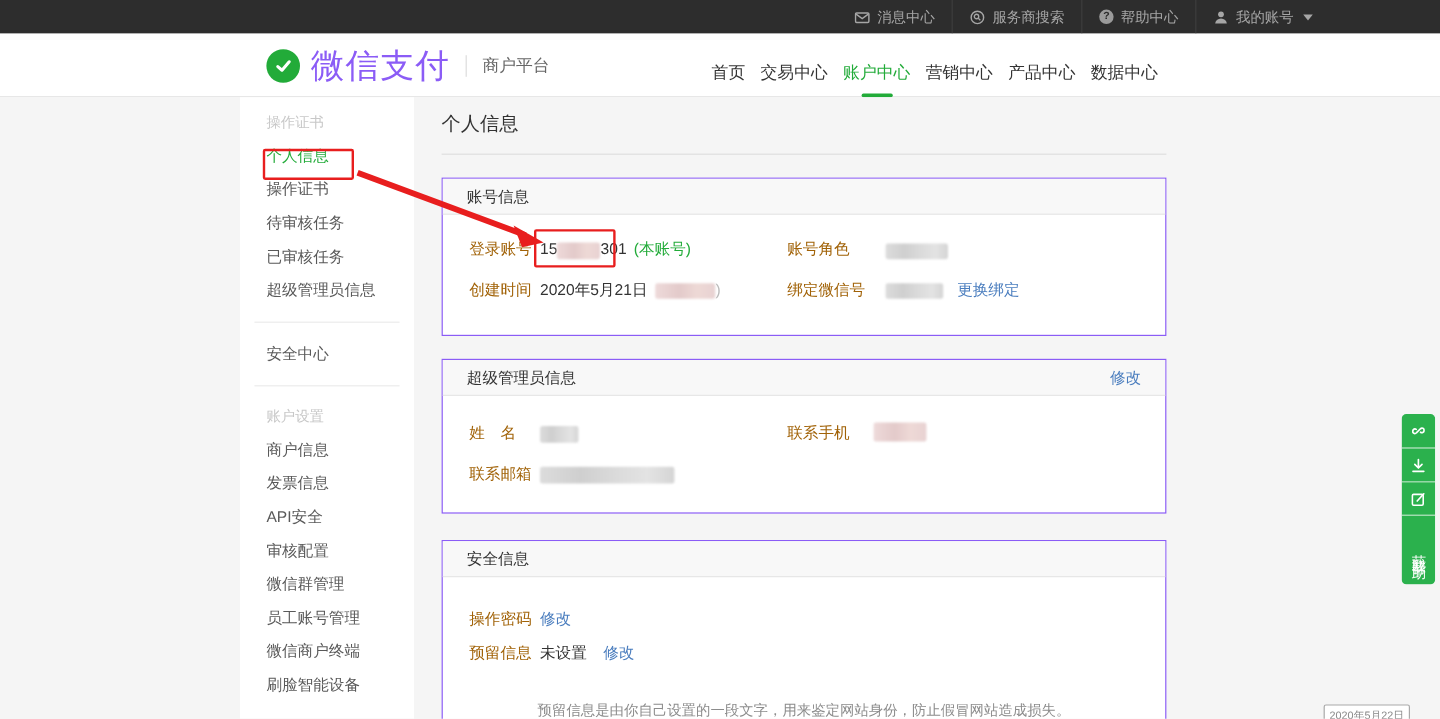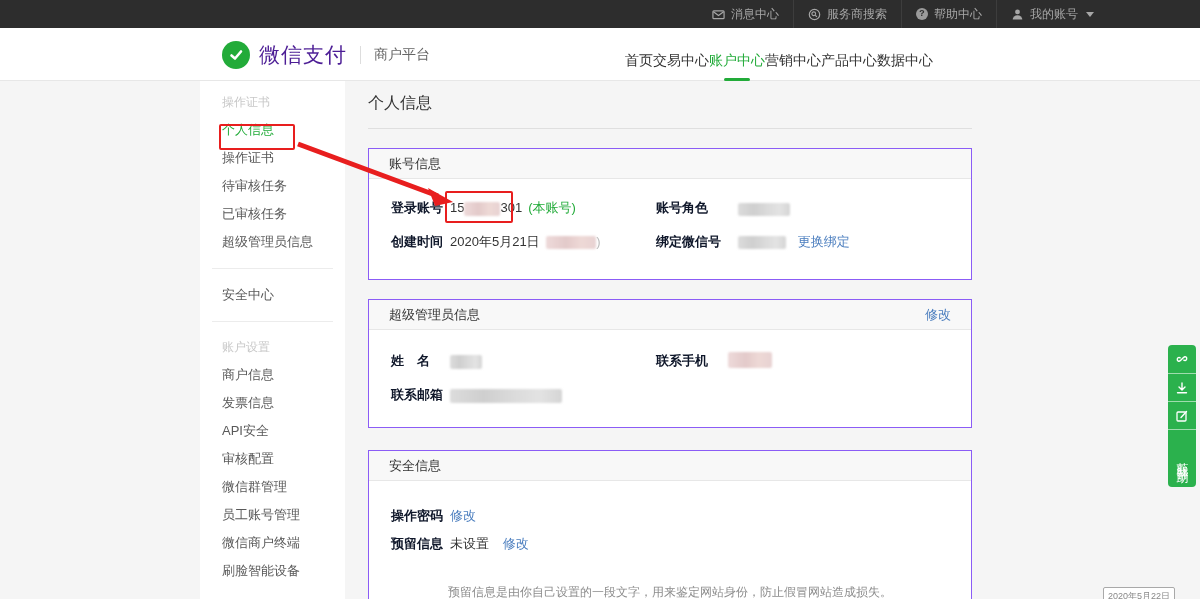--- a/index.html
+++ b/index.html
@@ -20,24 +20,24 @@
            font-size:9px; font-weight:bold; display:inline-flex; align-items:center; justify-content:center; }
   .qmark::after { content:"?"; }
   .caret { width:0; height:0; border-left:4px solid transparent; border-right:4px solid transparent;
            border-top:5px solid #a6a6a6; margin-left:2px; }
 
   
   .header { position:absolute; left:0; top:28px; width:1200px; height:53px; background:#fff; border-bottom:1px solid #e7e7e7; }
   .brand { position:absolute; left:222px; top:0; height:53px; display:flex; align-items:center; }
   .logo { width:28px; height:28px; border-radius:50%; background:#22ab39; display:flex; align-items:center; justify-content:center; margin-right:9px; }
   .logo svg { display:block; }
-  .brand-name { font-size:21px; color:#4c1d95; letter-spacing:1px; }
+  .brand-name { font-size:28px; color:#8b5cf6; letter-spacing:1px; }
   .brand-sep { width:1px; height:18px; background:#ddd; margin:0 13px; }
   .brand-portal { font-size:14px; color:#666; }
-  .nav { position:absolute; left:593px; top:0; width:372px; height:66px; display:flex; justify-content:center; align-items:center; }
+  .nav { position:absolute; left:593px; top:0; width:372px; height:66px; display:flex; justify-content:space-between; align-items:center; }
   .nav-item { position:relative; font-size:14px; color:#333; height:53px; display:flex; align-items:center; cursor:pointer; text-decoration:none; }
   .nav-item.active { color:#22ab39; }
   .nav-item.active::after { content:""; position:absolute; left:50%; transform:translateX(-50%); bottom:7px; width:26px; height:3px; background:#22ab39; border-radius:2px; }
 
   
   .page { position:absolute; left:0; top:81px; width:1200px; height:518px; background:#f5f5f5; }
 
   
   .sidebar { position:absolute; left:200px; top:0; width:145px; height:518px; background:#fff; padding-top:8px; }
   .side-h { height:27px; line-height:27px; padding-left:22px; font-size:12px; color:#c8c8c8; }
@@ -48,21 +48,21 @@
   
   .main { position:absolute; left:368px; top:0; width:604px; }
   .page-title { padding-top:12px; font-size:16px; font-weight:normal; color:#333; }
   .title-div { border-bottom:1px solid #dfdfdf; margin-top:14px; }
 
   .panel { background:#fff; border:1px solid #8b5cf6; margin-top:19px; }
   .panel-h { height:30px; line-height:29px; padding:0 20px; background:#f8f8f8; border-bottom:1px solid #e7e7e7; font-size:13px; color:#333; }
   .panel-h .edit { float:right; }
   .panel-b { position:relative; }
   .row { position:absolute; font-size:13px; color:#333; white-space:nowrap; }
-  .lbl { color:#0f172a;font-weight:bold; }
+  .lbl { color:#a16207; }
   .link { color:#4a7dbe; text-decoration:none; cursor:pointer; }
   .green-note { color:#22ab39; margin-left:6px; }
 
   .mosaic { display:inline-block; vertical-align:middle; border-radius:2px; filter:blur(1px);
             background:linear-gradient(90deg,#dcdcdc,#cfcfcf 30%,#dadada 55%,#e3e3e3 80%,#d5d5d5); }
   .mosaic.pink { background:linear-gradient(90deg,#eedada,#e3caca 40%,#eed9d6 70%,#e8d2d2); }
 
   .desc { position:absolute; left:79px; top:102px; width:520px; font-size:12px; color:#8c8c8c; line-height:19px; }
 
   

